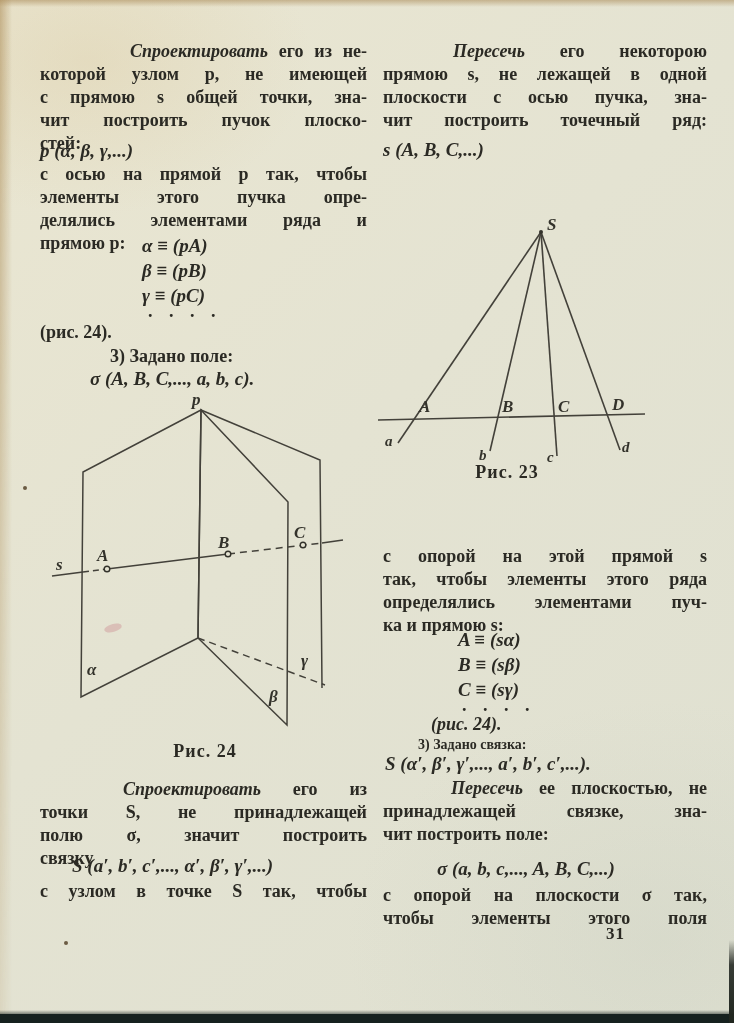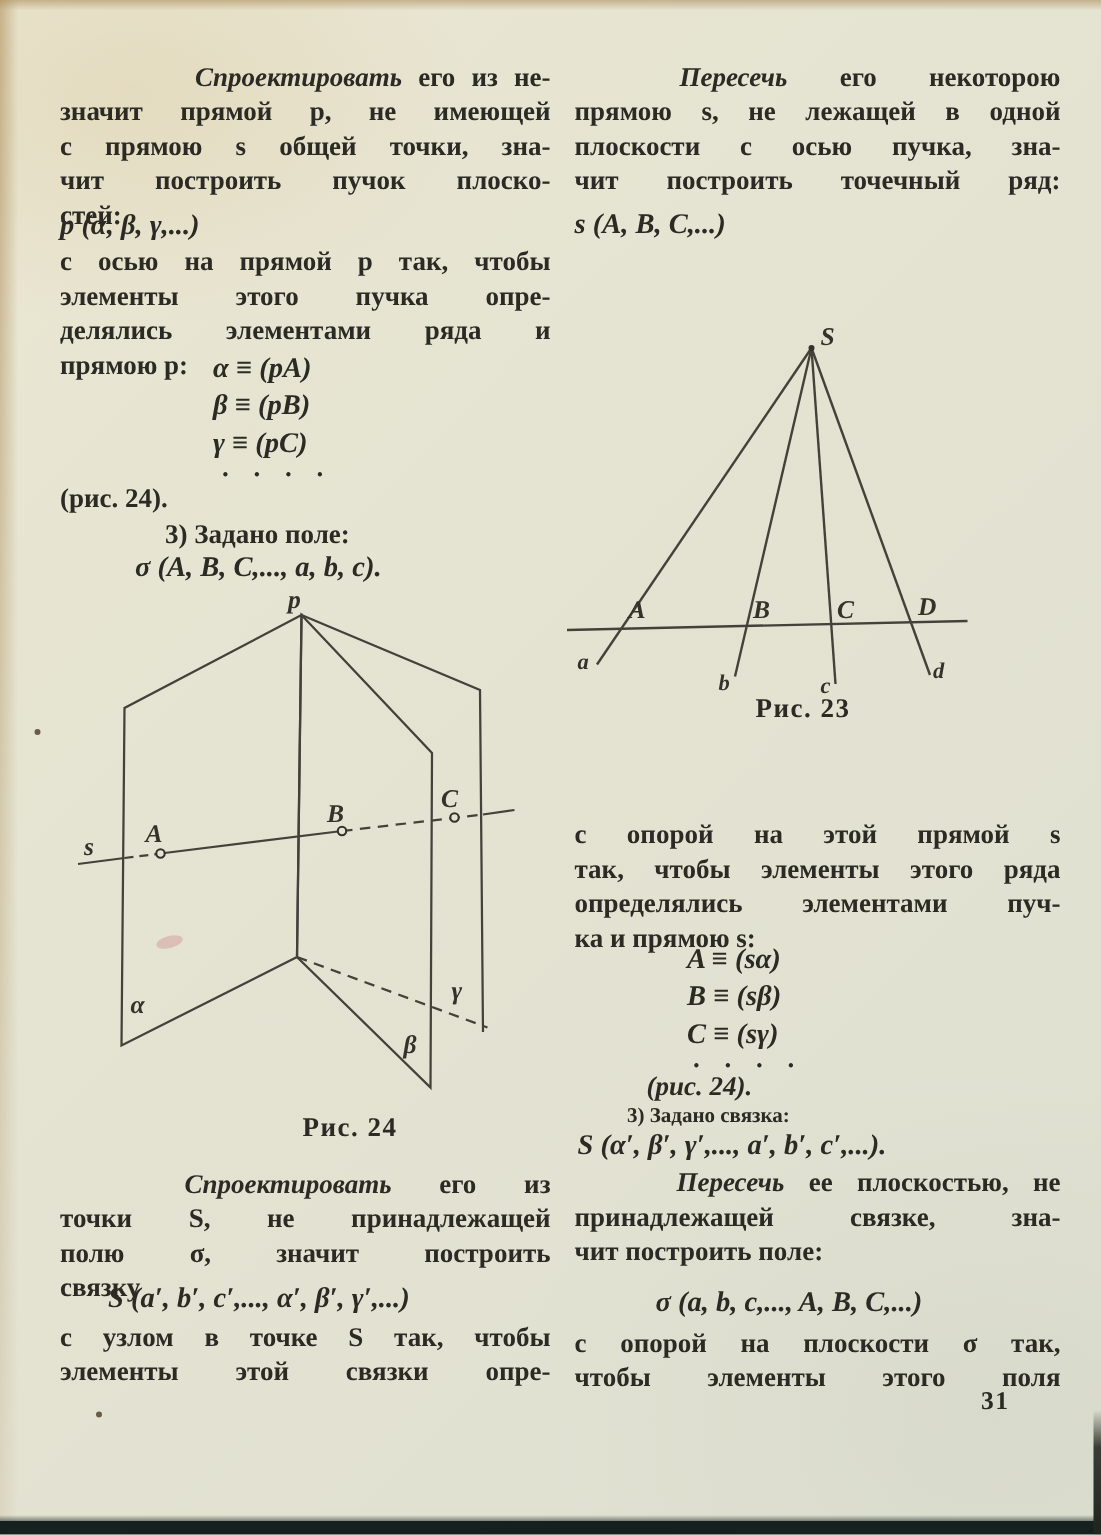--- a/index.html
+++ b/index.html
@@ -30,43 +30,43 @@
 
   .blk{position:absolute;}
   .ln{display:block;height:23px;line-height:23px;font-size:18px;font-weight:bold;
       text-align:justify;text-align-last:justify;white-space:nowrap;}
   .ln.last{text-align-last:left;}
   .it{font-style:italic;margin-left:48px;}
   .formula{position:absolute;font-style:italic;font-weight:bold;font-size:19px;line-height:22px;white-space:nowrap;}
   .center{text-align:left;}
   .idlines div{font-style:italic;font-weight:bold;font-size:19px;line-height:25px;white-space:nowrap;}
   .dots{position:absolute;font-weight:bold;font-size:18px;letter-spacing:6px;white-space:nowrap;}
-  .caption{position:absolute;font-size:18px;font-weight:bold;letter-spacing:1px;text-align:right;}
-  .pagenum{position:absolute;left:654px;top:924px;font-size:17px;font-weight:bold;letter-spacing:1px;}
+  .caption{position:absolute;font-size:18px;font-weight:bold;letter-spacing:1px;text-align:center;}
+  .pagenum{position:absolute;left:606px;top:924px;font-size:17px;font-weight:bold;letter-spacing:1px;}
   svg{position:absolute;overflow:visible;}
   svg text{font-family:"Liberation Serif","DejaVu Serif",serif;font-style:italic;font-weight:bold;
     font-size:17px;fill:#33322b;}
   svg .small{font-size:15px;}
 </style>
 </head>
 <body>
 
 <div class="page">
   <div class="edge-top"></div>
   <div class="edge-left"></div>
   <div class="edge-bottom-soft"></div>
   <div class="edge-bottom"></div>
   <div class="edge-right"></div>
   <div class="stain-pink"></div>
   <div class="speck" style="left:23px;top:486px;width:4px;height:4px;"></div>
   <div class="speck" style="left:64px;top:941px;width:4px;height:4px;"></div>
 
   <div class="blk" style="left:40px;top:40px;width:327px;">
     <div class="ln" style="text-indent:42px;"><span class="it">Спроектировать</span><span> его из не-</span></div>
-    <div class="ln">значит прямой p, не имеющей</div>
+    <div class="ln">которой узлом p, не имеющей</div>
     <div class="ln">с прямою s общей точки, зна-</div>
     <div class="ln">чит построить пучок плоско-</div>
     <div class="ln last">стей:</div>
   </div>
 
   <div class="formula center" style="left:40px;top:140px;width:320px;">p (α, β, γ,...)</div>
 
   <div class="blk" style="left:40px;top:163px;width:327px;">
     <div class="ln">с осью на прямой p так, чтобы</div>
     <div class="ln">элементы этого пучка опре-</div>
@@ -114,21 +114,20 @@
 
   <div class="blk" style="left:40px;top:778px;width:327px;">
     <div class="ln" style="text-indent:35px;"><span class="it">Спроектировать</span><span> его из</span></div>
     <div class="ln">точки S, не принадлежащей</div>
     <div class="ln">полю σ, значит построить</div>
     <div class="ln last">связку</div>
   </div>
   <div class="formula" style="left:72px;top:855px;">S (a′, b′, c′,..., α′, β′, γ′,...)</div>
   <div class="blk" style="left:40px;top:880px;width:327px;">
     <div class="ln">с узлом в точке S так, чтобы</div>
-    <div class="ln">элементы этой связки опре-</div>
   </div>
 
   <div class="blk" style="left:383px;top:40px;width:324px;">
     <div class="ln" style="text-indent:22px;"><span class="it">Пересечь</span><span> его некоторою</span></div>
     <div class="ln">прямою s, не лежащей в одной</div>
     <div class="ln">плоскости с осью пучка, зна-</div>
     <div class="ln">чит построить точечный ряд:</div>
   </div>
 
   <div class="formula center" style="left:383px;top:139px;width:280px;">s (A, B, C,...)</div>

